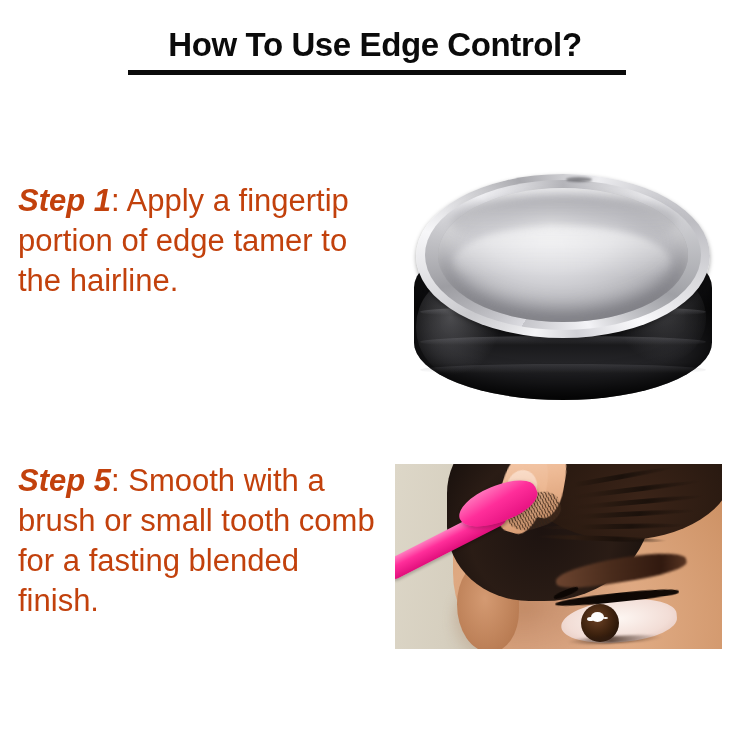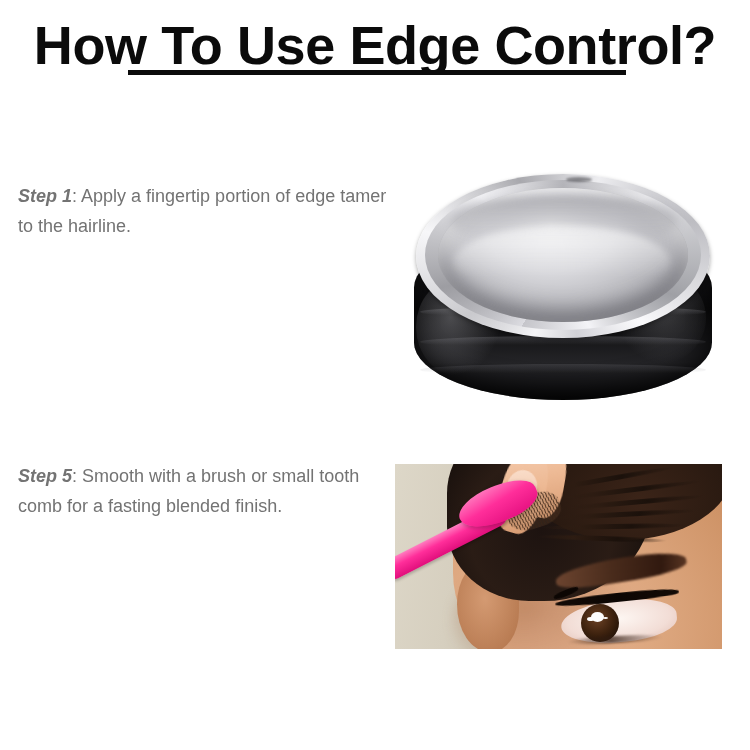--- a/index.html
+++ b/index.html
@@ -21,44 +21,44 @@
   
   #title-block {
     position: absolute;
     left: 0;
     top: 22px;
     width: 750px;
     text-align: center;
   }
   #page-title {
     display: inline-block;
-    font-size: 54px;
+    font-size: 33px;
     font-weight: bold;
     line-height: 46px;
     color: #0b0b0b;
     letter-spacing: -0.4px;
     white-space: nowrap;
   }
   #title-underline {
     position: absolute;
     left: 128px;
     top: 70px;
     width: 498px;
     height: 5px;
     background: #0b0b0b;
   }
 
   
   .step-text {
     position: absolute;
     left: 18px;
     width: 380px;
-    font-size: 18px;
-    line-height: 30px;
-    color: #737373;
+    font-size: 31px;
+    line-height: 40px;
+    color: #c2410c;
   }
   #step1-text { top: 181px; }
   #step2-text { top: 461px; width: 360px; }
   .step-label {
     font-weight: bold;
     font-style: italic;
   }
 
   
   .photo {

